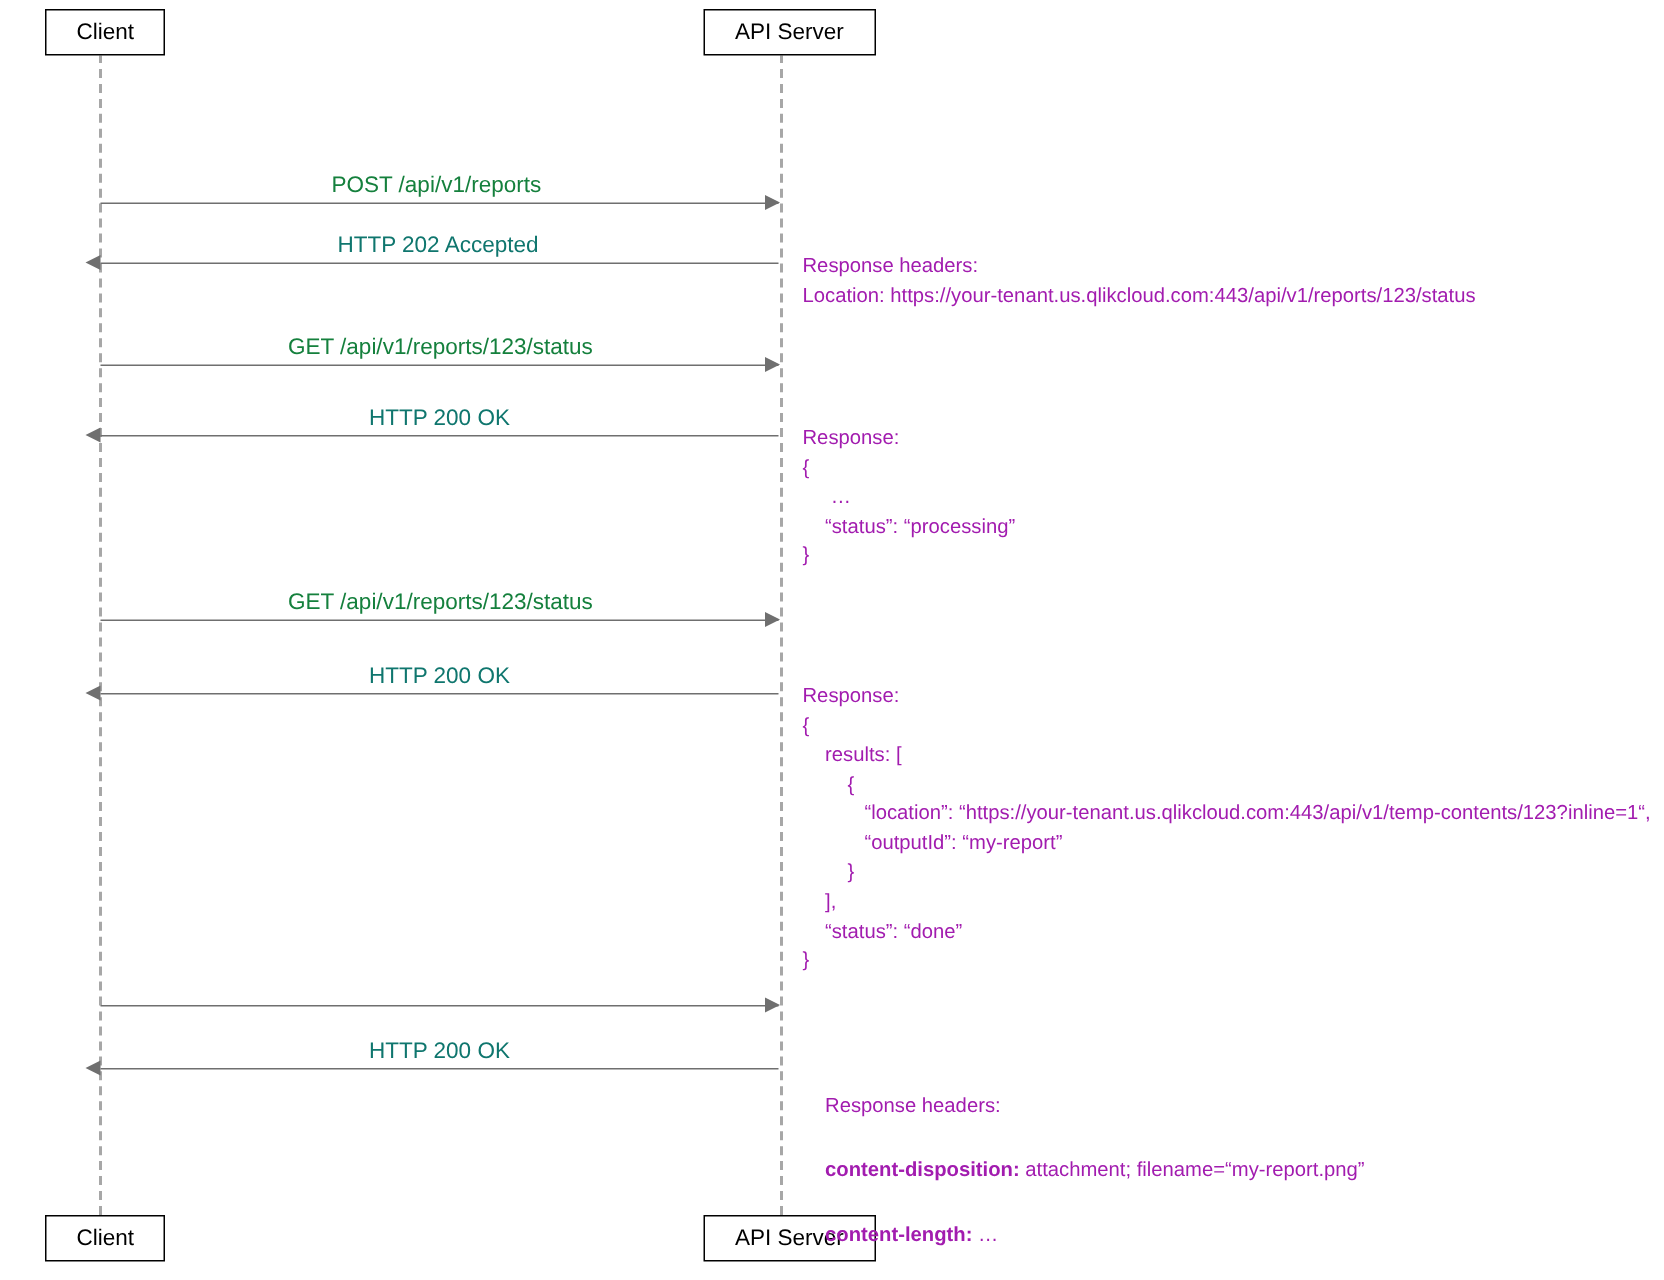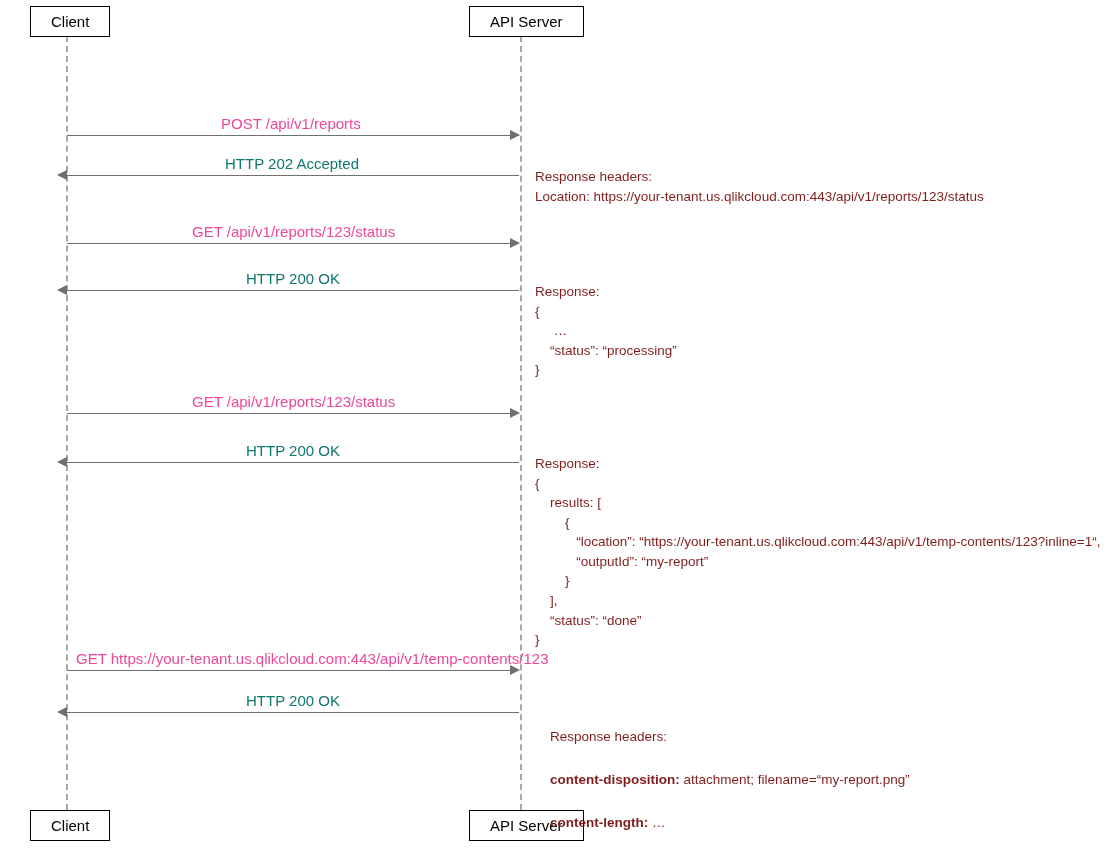--- a/index.html
+++ b/index.html
@@ -41,27 +41,27 @@
     height: 0;
     border-top: 5px solid transparent;
     border-bottom: 5px solid transparent;
   }
   .arrow-head.right { border-left: 10px solid #6f6f6f; }
   .arrow-head.left  { border-right: 10px solid #6f6f6f; }
   .msg-label {
     position: absolute;
     font-size: 15px;
     white-space: nowrap;
-    color: #ec4899;
+    color: #15803d;
   }
   .msg-label.reply { color: #0f766e; }
   .side-note {
     position: absolute;
     font-size: 13.5px;
-    color: #7f1d1d;
+    color: #a21caf;
     line-height: 1.45em;
     white-space: pre;
   }
   .side-note .bold { font-weight: 700; }
 </style>
 </head>
 <body>
 
 <div class="canvas">
 
@@ -113,21 +113,20 @@
         {
            “location”: “https://your-tenant.us.qlikcloud.com:443/api/v1/temp-contents/123?inline=1“,
            “outputId”: “my-report”
         }
     ],
     “status”: “done”
 }</div>
 
   <div class="arrow-line" style="left:67px; top:670px; width:452px;"></div>
   <div class="arrow-head right" style="left:510px; top:665px;"></div>
-  <div class="msg-label" style="left:76px; top:650px;">GET https://your-tenant.us.qlikcloud.com:443/api/v1/temp-contents/123</div>
 
   <div class="arrow-line" style="left:67px; top:712px; width:452px;"></div>
   <div class="arrow-head left" style="left:57px; top:707px;"></div>
   <div class="msg-label reply" style="left:246px; top:692px;">HTTP 200 OK</div>
 
   <div class="side-note" style="left:535px; top:704px; line-height:1.6em;">
     <span>Response headers:</span><br>
     <span class="bold">content-disposition: </span><span>attachment; filename=“my-report.png”</span><br>
     <span class="bold">content-length: </span><span>…</span><br>
     

